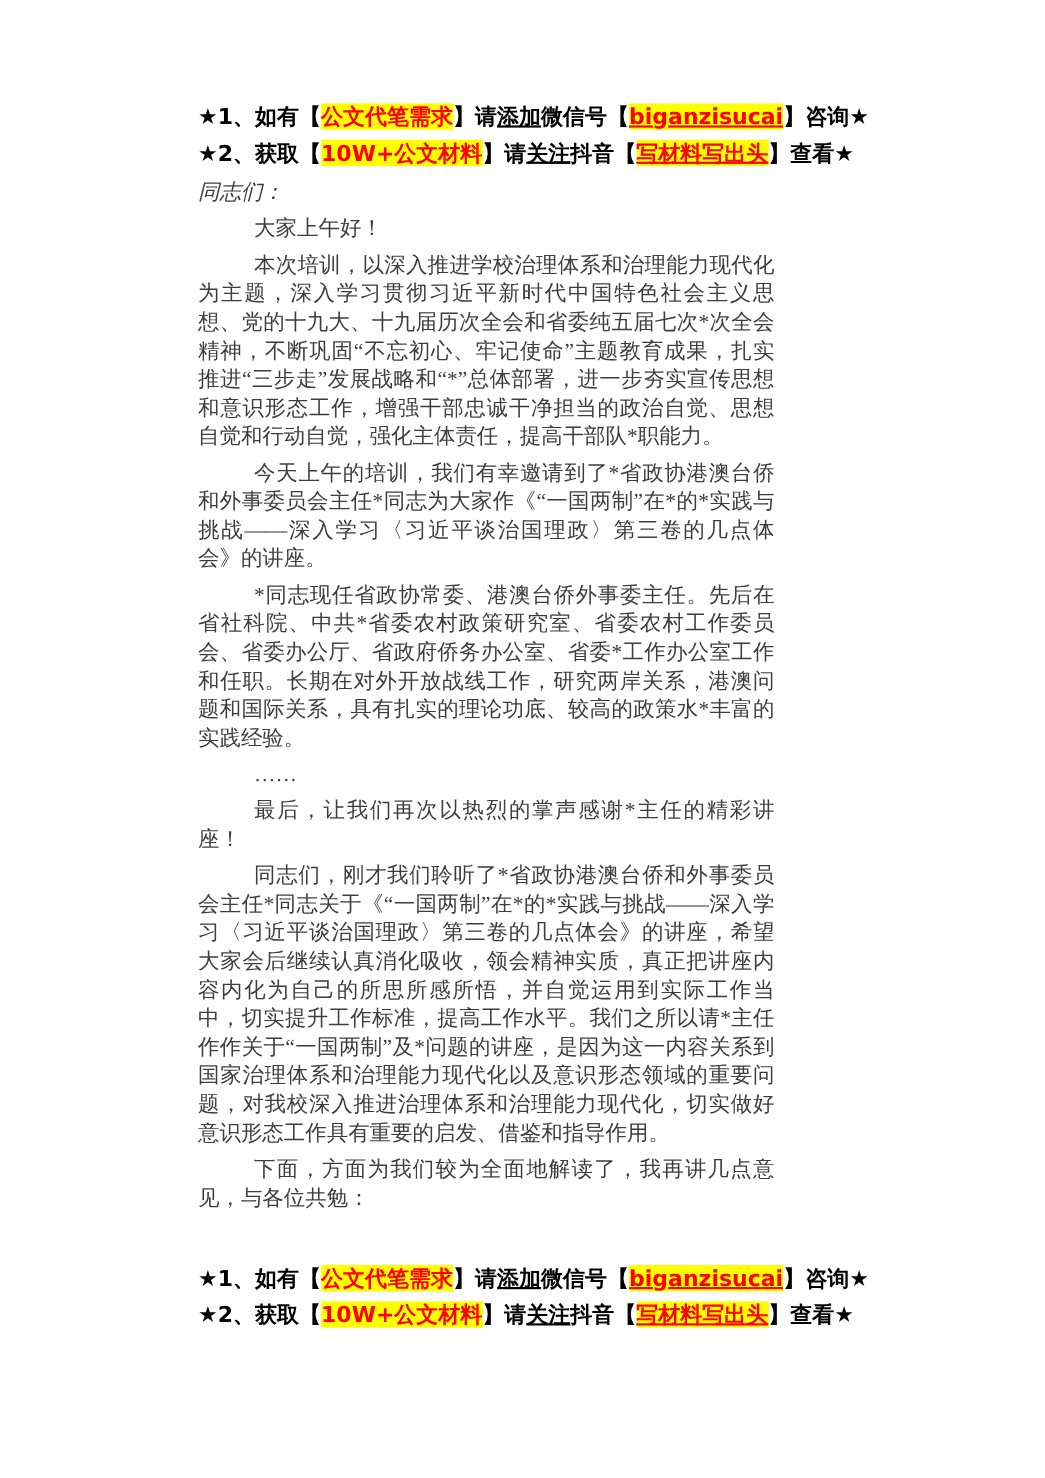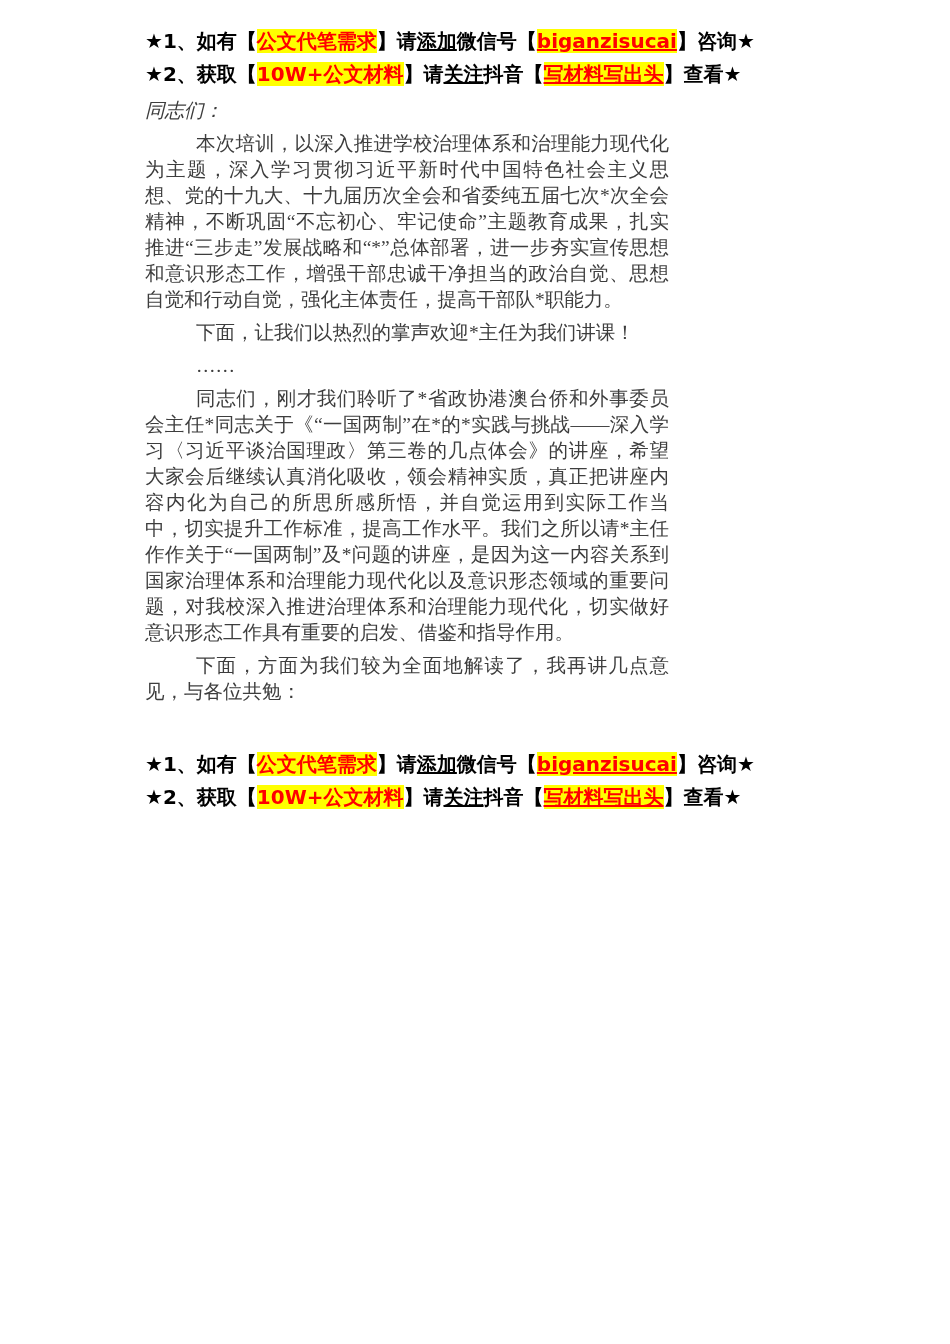--- a/index.html
+++ b/index.html
@@ -9,22 +9,23 @@
   }
   body {
     width: 950px;
     height: 1344px;
     overflow: hidden;
   }
   .page {
     box-sizing: border-box;
     width: 806px;
     height: 1344px;
-    padding: 25px 137px 0 145px;
+    padding: 90px 137px 0 145px;
     background: var(--page-bg, #ffffff);
+    margin-left: 35px;
   }
   .promo {
     text-align: center;
     font-family: "DejaVu Sans", "Liberation Sans", sans-serif;
     font-weight: bold;
     font-size: 20px;
     line-height: 33px;
     color: var(--promo-text, #000000);
     white-space: nowrap;
   }
@@ -54,23 +55,26 @@
 
 <div class="page">
 
   <div class="promo">
     <div class="promo-line"><span class="seg">★1、如有【</span><span class="seg hl">公文代笔需求</span><span class="seg">】请</span><span class="seg u">添加</span><span class="seg">微信号【</span><span class="seg hl u">biganzisucai</span><span class="seg">】咨询★</span></div>
     <div class="promo-line"><span class="seg">★2、获取【</span><span class="seg hl">10W+公文材料</span><span class="seg">】请</span><span class="seg u">关注</span><span class="seg">抖音【</span><span class="seg hl u">写材料写出头</span><span class="seg">】查看★</span></div>
   </div>
 
   <div class="doc-body">
       <p class="para no-indent">同志们：</p>
+      <p class="para">大家上午好！</p>
       <p class="para">本次培训，以深入推进学校治理体系和治理能力现代化为主题，深入学习贯彻习近平新时代中国特色社会主义思想、党的十九大、十九届历次全会和省委纯五届七次*次全会精神，不断巩固“不忘初心、牢记使命”主题教育成果，扎实推进“三步走”发展战略和“*”总体部署，进一步夯实宣传思想和意识形态工作，增强干部忠诚干净担当的政治自觉、思想自觉和行动自觉，强化主体责任，提高干部队*职能力。</p>
-      <p class="para">下面，让我们以热烈的掌声欢迎*主任为我们讲课！</p>
+      <p class="para">今天上午的培训，我们有幸邀请到了*省政协港澳台侨和外事委员会主任*同志为大家作《“一国两制”在*的*实践与挑战——深入学习〈习近平谈治国理政〉第三卷的几点体会》的讲座。</p>
+      <p class="para">*同志现任省政协常委、港澳台侨外事委主任。先后在省社科院、中共*省委农村政策研究室、省委农村工作委员会、省委办公厅、省政府侨务办公室、省委*工作办公室工作和任职。长期在对外开放战线工作，研究两岸关系，港澳问题和国际关系，具有扎实的理论功底、较高的政策水*丰富的实践经验。</p>
       <p class="para">……</p>
+      <p class="para">最后，让我们再次以热烈的掌声感谢*主任的精彩讲座！</p>
       <p class="para">同志们，刚才我们聆听了*省政协港澳台侨和外事委员会主任*同志关于《“一国两制”在*的*实践与挑战——深入学习〈习近平谈治国理政〉第三卷的几点体会》的讲座，希望大家会后继续认真消化吸收，领会精神实质，真正把讲座内容内化为自己的所思所感所悟，并自觉运用到实际工作当中，切实提升工作标准，提高工作水平。我们之所以请*主任作作关于“一国两制”及*问题的讲座，是因为这一内容关系到国家治理体系和治理能力现代化以及意识形态领域的重要问题，对我校深入推进治理体系和治理能力现代化，切实做好意识形态工作具有重要的启发、借鉴和指导作用。</p>
       <p class="para">下面，方面为我们较为全面地解读了，我再讲几点意见，与各位共勉：</p>
     </div>
 
   <div class="promo promo-bottom">
     <div class="promo-line"><span class="seg">★1、如有【</span><span class="seg hl">公文代笔需求</span><span class="seg">】请</span><span class="seg u">添加</span><span class="seg">微信号【</span><span class="seg hl u">biganzisucai</span><span class="seg">】咨询★</span></div>
     <div class="promo-line"><span class="seg">★2、获取【</span><span class="seg hl">10W+公文材料</span><span class="seg">】请</span><span class="seg u">关注</span><span class="seg">抖音【</span><span class="seg hl u">写材料写出头</span><span class="seg">】查看★</span></div>
   </div>
 
 </div>

